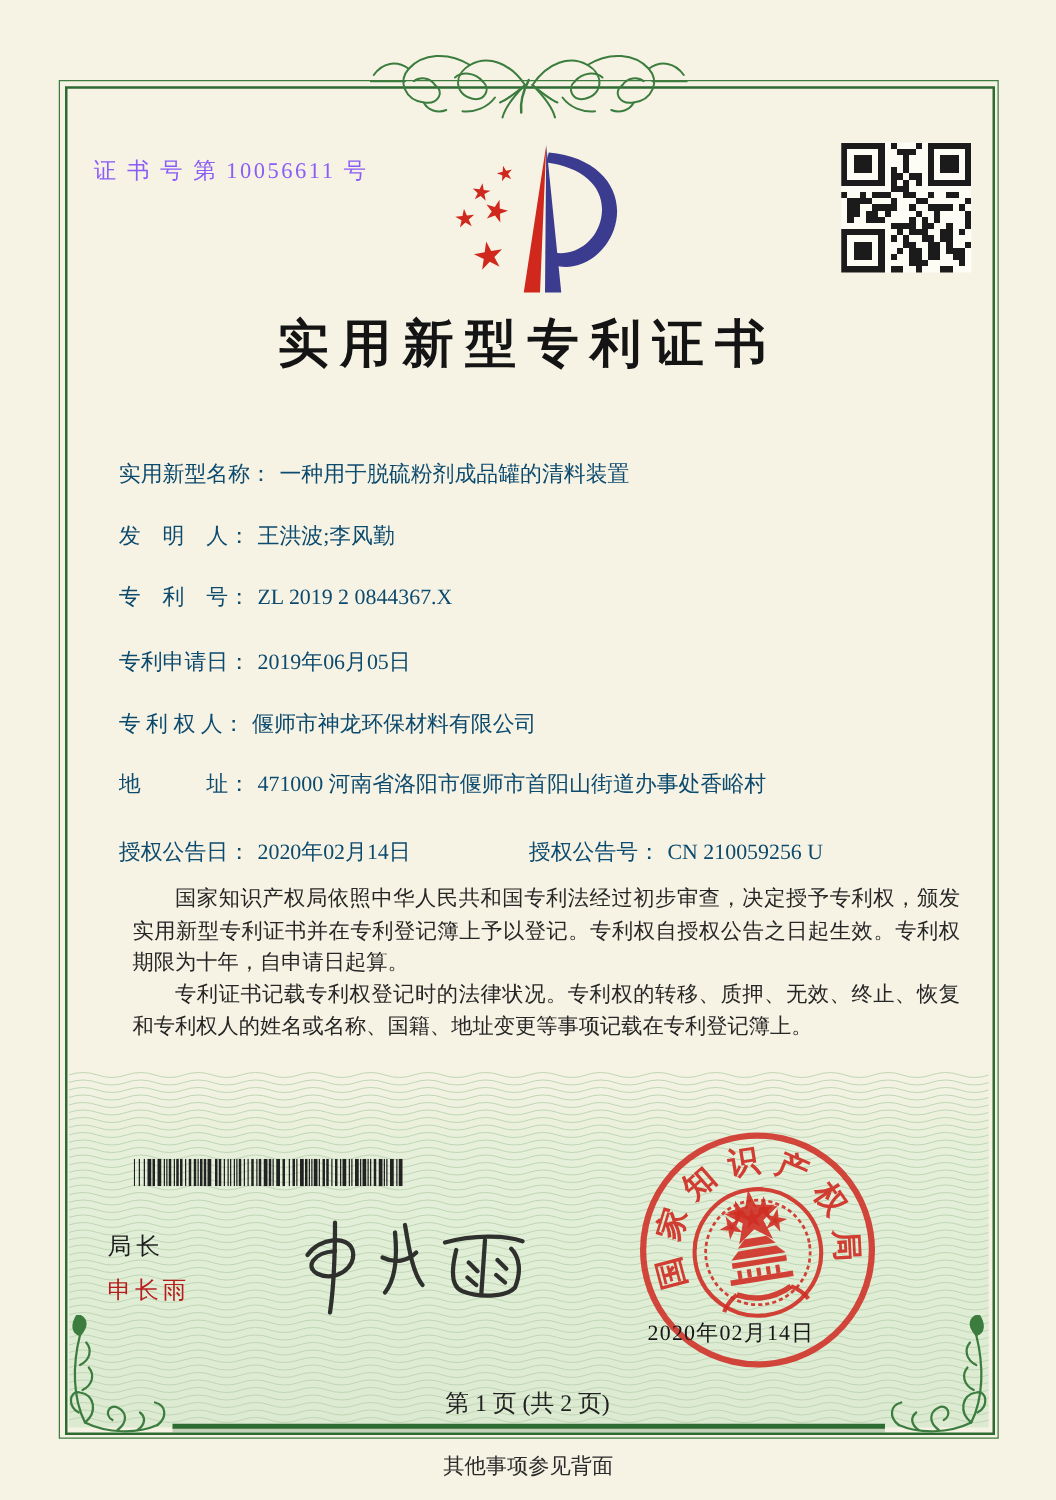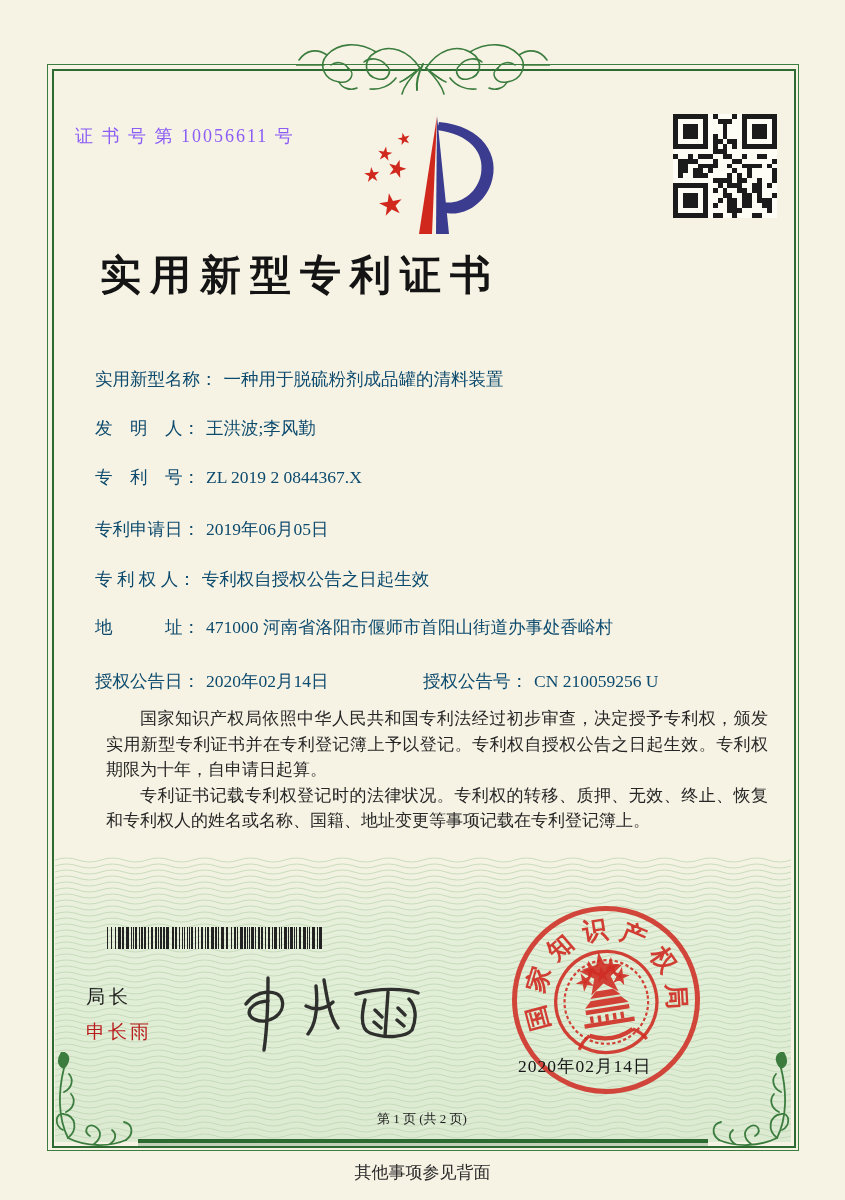--- a/index.html
+++ b/index.html
@@ -22,22 +22,22 @@
   
   .wave-band{
     left:55px;top:856px;width:736px;height:286px;overflow:hidden;
     background:linear-gradient(180deg, rgba(224,238,214,0) 0%, rgba(224,238,214,.75) 22%, #e0eed6 55%, #dcead2 100%);
   }
   
   .cert-number{
     left:75px;top:124px;font-size:18px;letter-spacing:2px;color:#8b5cf6;
   }
   .title{
-    left:52px;top:248px;width:740px;
-    font-size:41px;font-weight:700;letter-spacing:9px;color:#141414;padding-left:48px;
+    left:52px;top:248px;width:740px;text-align:center;
+    font-size:41px;font-weight:700;letter-spacing:9px;color:#141414;
   }
   .qr{left:673px;top:114px;width:104px;height:104px;background:#fdfdf6;}
   .logo{left:341px;top:112px;width:164px;height:128px;}
   
   .field-row{left:95px;width:660px;font-size:17.5px;white-space:nowrap;color:#0c4a6e;}
   .field-row .val{margin-left:6px;}
   .grant-no{position:absolute;left:328px;top:0;}
   
   .paras{
     left:106px;top:706px;width:662px;font-size:17px;line-height:25.5px;
@@ -57,21 +57,21 @@
   }
   .seal-char{
     position:absolute;left:50%;top:50%;width:28px;height:28px;margin:-14px 0 0 -14px;
     text-align:center;font-size:25px;font-weight:700;color:rgba(207,46,36,.92);
     line-height:28px;
   }
   .seal-emblem{position:absolute;left:50%;top:50%;width:110px;height:110px;margin:-53px 0 0 -55px;}
   .seal-date{
     left:518px;top:1054px;width:180px;font-size:17.5px;letter-spacing:1px;color:#161616;z-index:5;
   }
-  .page-info{left:52px;top:1110px;width:740px;text-align:center;font-size:13px;color:#222;}
+  .page-info{left:52px;top:1110px;width:740px;text-align:center;font-size:19px;color:#222;}
   .bottom-rule{left:138px;top:1139px;width:570px;height:4px;background:#2e6b33;box-shadow:0 3px 0 rgba(46,107,51,.25);}
   .footer-note{left:0;top:1161px;width:845px;text-align:center;font-size:17px;color:#2a2a2a;}
   .corner-flourish{width:96px;height:96px;top:1052px;}
   .cf-left{left:54px;}
   .cf-right{left:695px;transform:scaleX(-1);}
   .top-ornament{left:296px;top:34px;width:254px;height:64px;}
 </style>
 </head>
 <body>
 
@@ -405,21 +405,21 @@
   <div class="abs field-row" style="top:416px">
     <span>发　明　人：</span><span class="val">王洪波;李风勤</span>
   </div>
   <div class="abs field-row" style="top:465px">
     <span>专　利　号：</span><span class="val">ZL 2019 2 0844367.X</span>
   </div>
   <div class="abs field-row" style="top:517px">
     <span>专利申请日：</span><span class="val">2019年06月05日</span>
   </div>
   <div class="abs field-row" style="top:567px">
-    <span>专 利 权 人：</span><span class="val">专利权自授权公告之日起生效</span>
+    <span>专 利 权 人：</span><span class="val">偃师市神龙环保材料有限公司</span>
   </div>
   <div class="abs field-row" style="top:615px">
     <span>地　　　址：</span><span class="val">471000 河南省洛阳市偃师市首阳山街道办事处香峪村</span>
   </div>
   <div class="abs field-row" style="top:669px">
     <span>授权公告日：</span><span class="val">2020年02月14日</span>
     <span class="grant-no">
       <span>授权公告号：</span><span class="val">CN 210059256 U</span>
     </span>
   </div>

